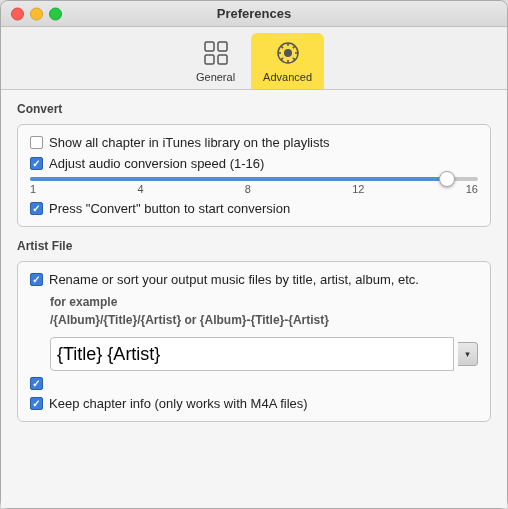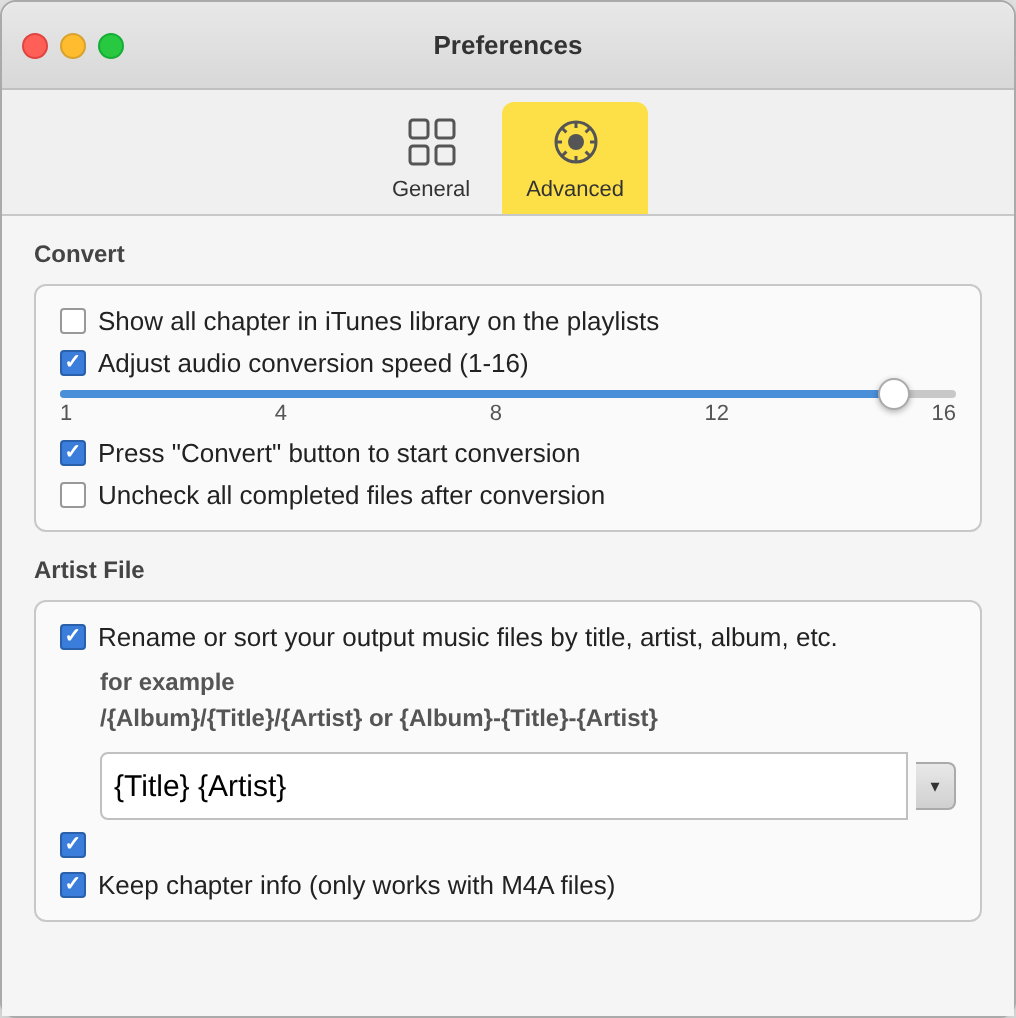--- a/index.html
+++ b/index.html
@@ -23,21 +23,21 @@
     }
     .titlebar {
       display: flex;
       align-items: center;
       justify-content: center;
       padding: 8px 12px;
       background: linear-gradient(to bottom, #e8e8e8, #d8d8d8);
       border-radius: 8px 8px 0 0;
       border-bottom: 1px solid #c0c0c0;
       position: relative;
-      height: 44px;
+      height: 26px;
     }
     .traffic-lights {
       position: absolute;
       left: 10px;
       top: 50%;
       transform: translateY(-50%);
       display: flex;
       gap: 6px;
     }
     .traffic-light {
@@ -189,21 +189,21 @@
       align-items: center;
       margin: 8px 0 6px 20px;
       gap: 4px;
     }
     .template-input {
       flex: 1;
       height: 24px;
       border: 1px solid #c0c0c0;
       border-radius: 4px 0 0 4px;
       padding: 16px 6px;
-      font-size: 15px;
+      font-size: 18px;
       background: white;
       outline: none;
     }
     .template-dropdown-btn {
       width: 20px;
       height: 24px;
       background: linear-gradient(to bottom, #e8e8e8, #d0d0d0);
       border: 1px solid #aaa;
       border-left: none;
       border-radius: 0 4px 4px 0;
@@ -287,24 +287,20 @@
             <span>12</span>
             <span>16</span>
           </div>
         </div>
 
         <div class="checkbox-row">
           <div class="cb checked"></div>
           <span class="cb-label">Press "Convert" button to start conversion</span>
         </div>
 
-        <div class="checkbox-row">
-          <div class="cb"></div>
-          <span class="cb-label">Uncheck all completed files after conversion</span>
-        </div>
 
       </div>
     </div>
 
     <div>
       <div class="section-title">Artist File</div>
       <div class="section-box">
 
         <div class="checkbox-row">
           <div class="cb checked"></div>

